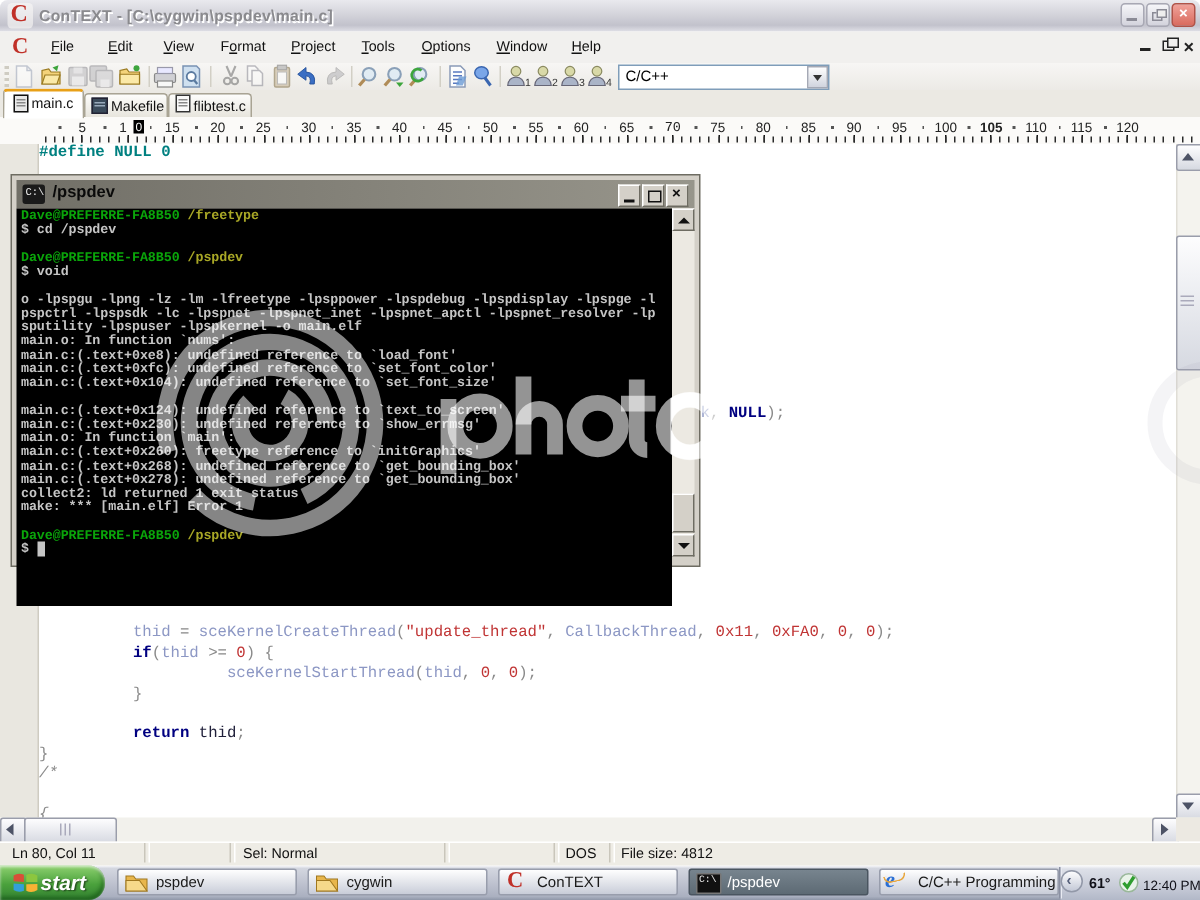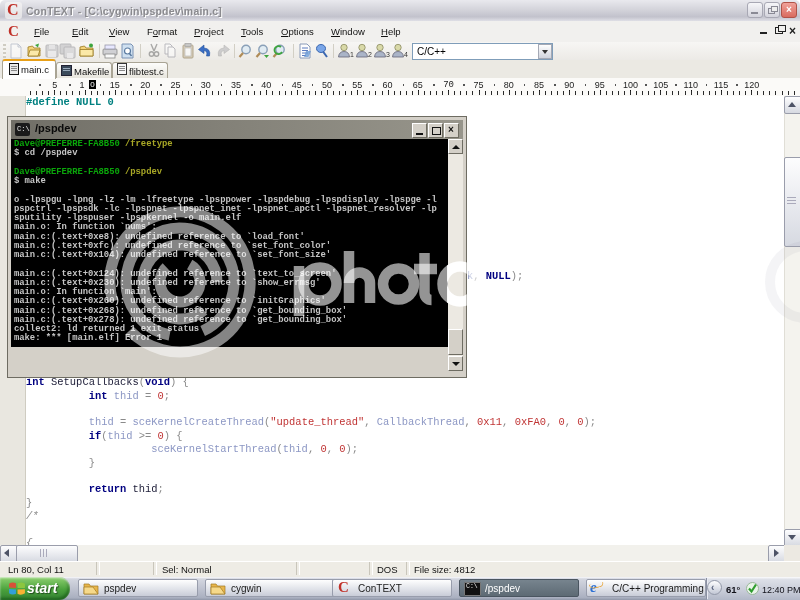--- a/index.html
+++ b/index.html
@@ -42,21 +42,21 @@
 .cm{color:#8a8a8a;font-style:italic;}
 
 .sbtn{position:absolute;background:linear-gradient(#fdfdfe,#d6d9e1);border:1px solid #9a9dab;
   border-radius:2px;}
 .arrow{width:0;height:0;position:absolute;}
 
 #term{left:8px;top:117px;width:458px;height:260px;background:#d4d0c8;
   box-shadow:0 0 0 1px #6e6c62;z-index:5;}
 #termtitle{left:3px;top:3px;width:452px;height:19px;
   background:linear-gradient(90deg,#716f67,#97958b);}
-#termtext{left:3px;top:22px;width:437px;height:208px;background:#000;overflow:hidden;}
+#termtext{left:3px;top:22px;width:437px;height:265px;background:#000;overflow:hidden;}
 .tl{position:absolute;left:3px;white-space:pre;font-family:"Liberation Mono",monospace;
   font-size:8.9px;line-height:9.26px;height:9.26px;color:#c5c5c5;font-weight:bold;letter-spacing:-.04px;}
 .tg{color:#0aa50a;}
 .ty{color:#a8a726;font-weight:bold;}
 
 #tsb{left:440px;top:22px;width:15px;height:232px;background:#ece9e2;}
 .tsbtn{position:absolute;left:0;width:15px;height:15px;background:#d4d0c8;
   border:1px solid;border-color:#fff #6e6c62 #6e6c62 #fff;box-sizing:border-box;}
 
 #hscroll{left:0;top:545px;width:800px;height:16px;background:#f2f1ec;}
@@ -277,21 +277,21 @@
     <div class="abs" style="left:523.9px;top:84px;width:1.5px;height:2px;background:#555;"></div>
     <div class="rnum" style="left:564.37px;top:80px;">90</div>
     <div class="abs" style="left:569.4px;top:90px;width:1px;height:5px;background:#111;"></div>
     <div class="abs" style="left:554.2px;top:84px;width:1.5px;height:2px;background:#555;"></div>
     <div class="rnum" style="left:594.67px;top:80px;">95</div>
     <div class="abs" style="left:599.7px;top:90px;width:1px;height:5px;background:#111;"></div>
     <div class="abs" style="left:584.5px;top:84px;width:1.5px;height:2px;background:#555;"></div>
     <div class="rnum" style="left:622.9699999999999px;top:80px;">100</div>
     <div class="abs" style="left:630.0px;top:90px;width:1px;height:5px;background:#111;"></div>
     <div class="abs" style="left:614.8px;top:84px;width:1.5px;height:2px;background:#555;"></div>
-    <div class="rnum" style="left:653.27px;top:80px;">105</div>
+    <div class="rnum" style="left:653.27px;top:80px;font-weight:bold;">105</div>
     <div class="abs" style="left:660.3px;top:90px;width:1px;height:5px;background:#111;"></div>
     <div class="abs" style="left:645.1px;top:84px;width:1.5px;height:2px;background:#555;"></div>
     <div class="rnum" style="left:683.5699999999999px;top:80px;">110</div>
     <div class="abs" style="left:690.6px;top:90px;width:1px;height:5px;background:#111;"></div>
     <div class="abs" style="left:675.4px;top:84px;width:1.5px;height:2px;background:#555;"></div>
     <div class="rnum" style="left:713.87px;top:80px;">115</div>
     <div class="abs" style="left:720.9px;top:90px;width:1px;height:5px;background:#111;"></div>
     <div class="abs" style="left:705.7px;top:84px;width:1.5px;height:2px;background:#555;"></div>
     <div class="rnum" style="left:744.17px;top:80px;">120</div>
     <div class="abs" style="left:751.2px;top:90px;width:1px;height:5px;background:#111;"></div>
@@ -462,32 +462,32 @@
       <div class="abs" style="left:3px;top:3px;width:7px;height:6px;border:1px solid #111;"></div>
     </div>
   <div class="tsbtn" style="left:436px;top:6px;">
       <div class="abs" style="left:3px;top:0px;font-size:10px;font-weight:bold;color:#111;">×</div>
     </div>
   <div class="abs" id="termtext">
       <div class="tl" style="top:1.00px;"><span class="tg">Dave@PREFERRE-FA8B50</span> <span class="ty">/freetype</span></div>
       <div class="tl" style="top:10.26px;">$ cd /pspdev</div>
       <div class="tl" style="top:19.52px;"> </div>
       <div class="tl" style="top:28.78px;"><span class="tg">Dave@PREFERRE-FA8B50</span> <span class="ty">/pspdev</span></div>
-      <div class="tl" style="top:38.04px;">$ make</div>
+      <div class="tl" style="top:38.04px;">$ void</div>
       <div class="tl" style="top:65.82px;">pspctrl -lpspsdk -lc -lpspnet -lpspnet_inet -lpspnet_apctl -lpspnet_resolver -lp</div>
       <div class="tl" style="top:56.56px;">o -lpspgu -lpng -lz -lm -lfreetype -lpsppower -lpspdebug -lpspdisplay -lpspge -l</div>
       <div class="tl" style="top:75.08px;">sputility -lpspuser -lpspkernel -o main.elf</div>
       <div class="tl" style="top:84.34px;">main.o: In function `nums':</div>
       <div class="tl" style="top:93.60px;">main.c:(.text+0xe8): undefined reference to `load_font'</div>
       <div class="tl" style="top:102.86px;">main.c:(.text+0xfc): undefined reference to `set_font_color'</div>
       <div class="tl" style="top:112.12px;">main.c:(.text+0x104): undefined reference to `set_font_size'</div>
       <div class="tl" style="top:130.64px;">main.c:(.text+0x124): undefined reference to `text_to_screen'</div>
       <div class="tl" style="top:139.90px;">main.c:(.text+0x230): undefined reference to `show_errmsg'</div>
       <div class="tl" style="top:149.16px;">main.o: In function `main':</div>
-      <div class="tl" style="top:158.42px;">main.c:(.text+0x260): undefined reference to `initGraphics'</div>
+      <div class="tl" style="top:158.42px;">main.c:(.text+0x260): freetype reference to `initGraphics'</div>
       <div class="tl" style="top:167.68px;">main.c:(.text+0x268): undefined reference to `get_bounding_box'</div>
       <div class="tl" style="top:176.94px;">main.c:(.text+0x278): undefined reference to `get_bounding_box'</div>
       <div class="tl" style="top:186.20px;">collect2: ld returned 1 exit status</div>
       <div class="tl" style="top:195.46px;">make: *** [main.elf] Error 1</div>
       <div class="tl" style="top:204.72px;"> </div>
       <div class="tl" style="top:213.98px;"><span class="tg">Dave@PREFERRE-FA8B50</span> <span class="ty">/pspdev</span></div>
       <div class="tl" style="top:223.24px;">$ <span style="background:#c5c5c5;color:#c5c5c5;">&nbsp;</span></div>
     </div>
   <div class="abs" id="tsb">
     <div class="tsbtn" style="top:0;">
@@ -555,21 +555,21 @@
  <path d="M1 3.5 Q4 1.5 7.5 3 L7.5 7.5 L1 7 Z" fill="#d94f38"></path>
  <path d="M9 3 Q13 1.5 16 3.5 L16 7.5 L9 7.5 Z" fill="#8cc63f"></path>
  <path d="M1 8.5 L7.5 9 L7.5 13 Q4 14.5 1 12.5 Z" fill="#33a0da"></path>
  <path d="M9 9 L16 8.8 L16 12.5 Q12.5 14.8 9 13 Z" fill="#f9b234"></path>
 </svg>
 <div class="abs" style="left:27px;top:580px;font-size:14px;font-weight:bold;font-style:italic;color:#fff;text-shadow:1px 1px 1px rgba(0,0,0,.5);">start</div>
 
 <div class="tbt" style="left:78px;width:120px;">
     <span>pspdev</span>
   </div>
-<div class="tbt" style="left:205px;width:136px;">
+<div class="tbt" style="left:205px;width:120px;">
     <span>cygwin</span>
   </div>
 <div class="tbt" style="left:332px;width:120px;">
     <span>ConTEXT</span>
   </div>
 <div class="tbt" style="left:459px;width:120px;background:linear-gradient(#77848e,#5d6a74);border:1px solid #4a5560;">
     <span style="color:#fff;">/pspdev</span>
   </div>
 <div class="tbt" style="left:586px;width:120px;">
     <span>C/C++ Programming ...</span>

